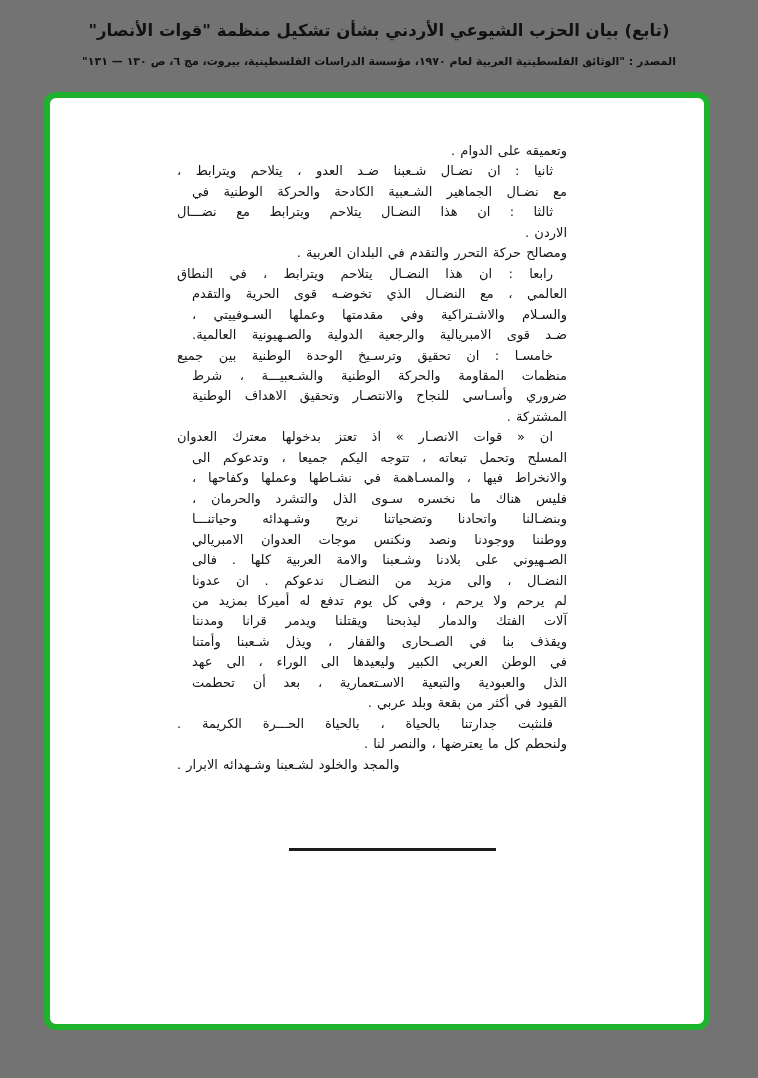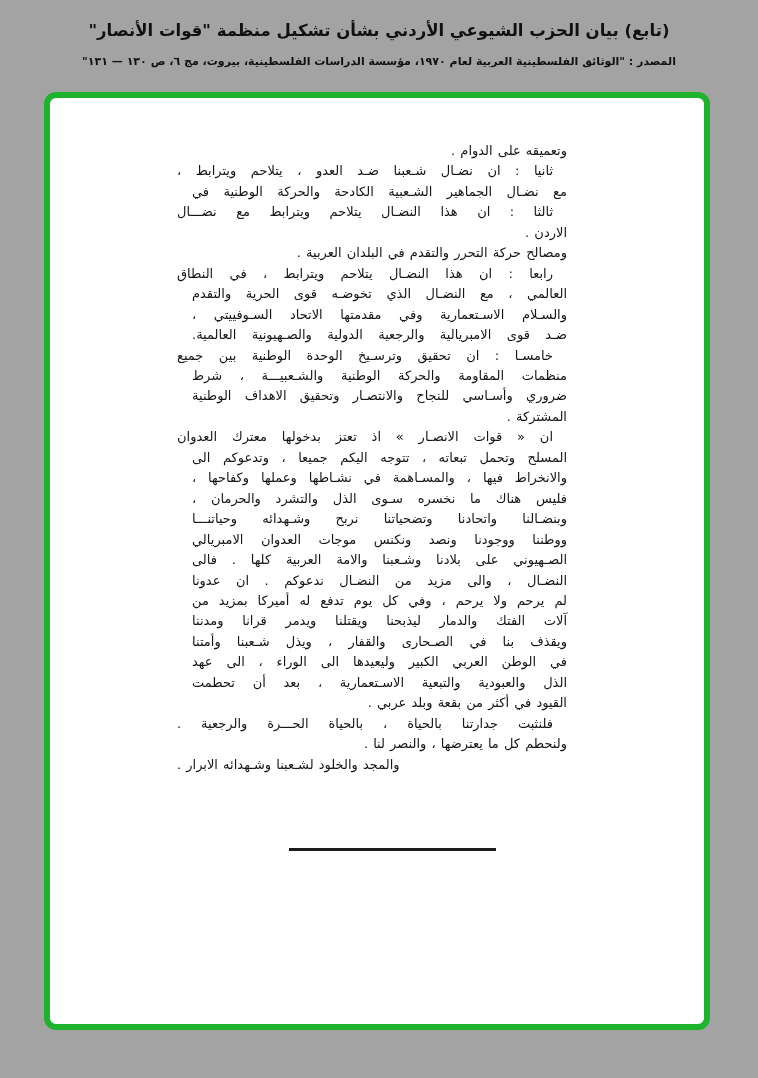--- a/index.html
+++ b/index.html
@@ -4,21 +4,21 @@
 <style>
   * { margin: 0; padding: 0; box-sizing: border-box; }
   html, body { background: #ffffff; }
   body {
     width: 758px; height: 1078px;
     position: relative;
     font-family: "DejaVu Sans", sans-serif;
     color: #161616;
     overflow: hidden;
   }
-  .page { position: absolute; inset: 0; background: #a3a3a3; }
+  .page { position: absolute; inset: 0; background: #737373; }
 
   .doc-title {
     position: absolute;
     top: 21px; left: 0; right: 0;
     text-align: center;
     direction: rtl;
     font-size: 16.5px;
     font-weight: bold;
     letter-spacing: 0;
     color: #111;
@@ -94,40 +94,40 @@
 
   <div class="text-column" dir="rtl">
       <div class="line end">وتعميقه على الدوام .</div>
       <div class="line first">ثانيا : ان نضـال شـعبنا ضـد العدو ، يتلاحم ويترابط ،</div>
       <div class="line mid">مع نضـال الجماهير الشـعبية الكادحة والحركة الوطنية في</div>
       <div class="line first">ثالثا : ان هذا النضـال يتلاحم ويترابط مع نضـــال</div>
       <div class="line end">الاردن .</div>
       <div class="line end">ومصالح حركة التحرر والتقدم في البلدان العربية .</div>
       <div class="line first">رابعا : ان هذا النضـال يتلاحم ويترابط ، في النطاق</div>
       <div class="line mid">العالمي ، مع النضـال الذي تخوضـه قوى الحرية والتقدم</div>
-      <div class="line mid">والسـلام الاسـتعمارية وفي مقدمتها الاتحاد السـوفييتي ،</div>
+      <div class="line mid">والسـلام والاشـتراكية وفي مقدمتها وعملها السـوفييتي ،</div>
       <div class="line mid">ضـد قوى الامبريالية والرجعية الدولية والصـهيونية العالمية.</div>
       <div class="line first">خامسـا : ان تحقيق وترسـيخ الوحدة الوطنية بين جميع</div>
       <div class="line mid">منظمات المقاومة والحركة الوطنية والشـعبيـــة ، شرط</div>
       <div class="line mid">ضروري وأسـاسي للنجاح والانتصـار وتحقيق الاهداف الوطنية</div>
       <div class="line end">المشتركة .</div>
       <div class="line first">ان « قوات الانصـار » اذ تعتز بدخولها معترك العدوان</div>
       <div class="line mid">المسلح وتحمل تبعاته ، تتوجه اليكم جميعا ، وتدعوكم الى</div>
       <div class="line mid">والانخراط فيها ، والمسـاهمة في نشـاطها وعملها وكفاحها ،</div>
       <div class="line mid">فليس هناك ما نخسره سـوى الذل والتشرد والحرمان ،</div>
       <div class="line mid">وبنضـالنا واتحادنا وتضحياتنا نربح وشـهدائه وحياتنـــا</div>
       <div class="line mid">ووطننا ووجودنا ونصد ونكنس موجات العدوان الامبريالي</div>
       <div class="line mid">الصـهيوني على بلادنا وشـعبنا والامة العربية كلها . فالى</div>
       <div class="line mid">النضـال ، والى مزيد من النضـال ندعوكم . ان عدونا</div>
       <div class="line mid">لم يرحم ولا يرحم ، وفي كل يوم تدفع له أميركا بمزيد من</div>
       <div class="line mid">آلات الفتك والدمار ليذبحنا ويقتلنا ويدمر قرانا ومدننا</div>
       <div class="line mid">ويقذف بنا في الصـحارى والقفار ، ويذل شـعبنا وأمتنا</div>
       <div class="line mid">في الوطن العربي الكبير وليعيدها الى الوراء ، الى عهد</div>
       <div class="line mid">الذل والعبودية والتبعية الاسـتعمارية ، بعد أن تحطمت</div>
       <div class="line end">القيود في أكثر من بقعة وبلد عربي .</div>
-      <div class="line first">فلنثبت جدارتنا بالحياة ، بالحياة الحـــرة والرجعية .</div>
+      <div class="line first">فلنثبت جدارتنا بالحياة ، بالحياة الحـــرة الكريمة .</div>
       <div class="line end">ولنحطم كل ما يعترضها ، والنصر لنا .</div>
       <div class="line firstend">والمجد والخلود لشـعبنا وشـهدائه الابرار .</div>
     </div>
 
   <div class="separator-rule"></div>
 
 </div>
 
 </body></html>

